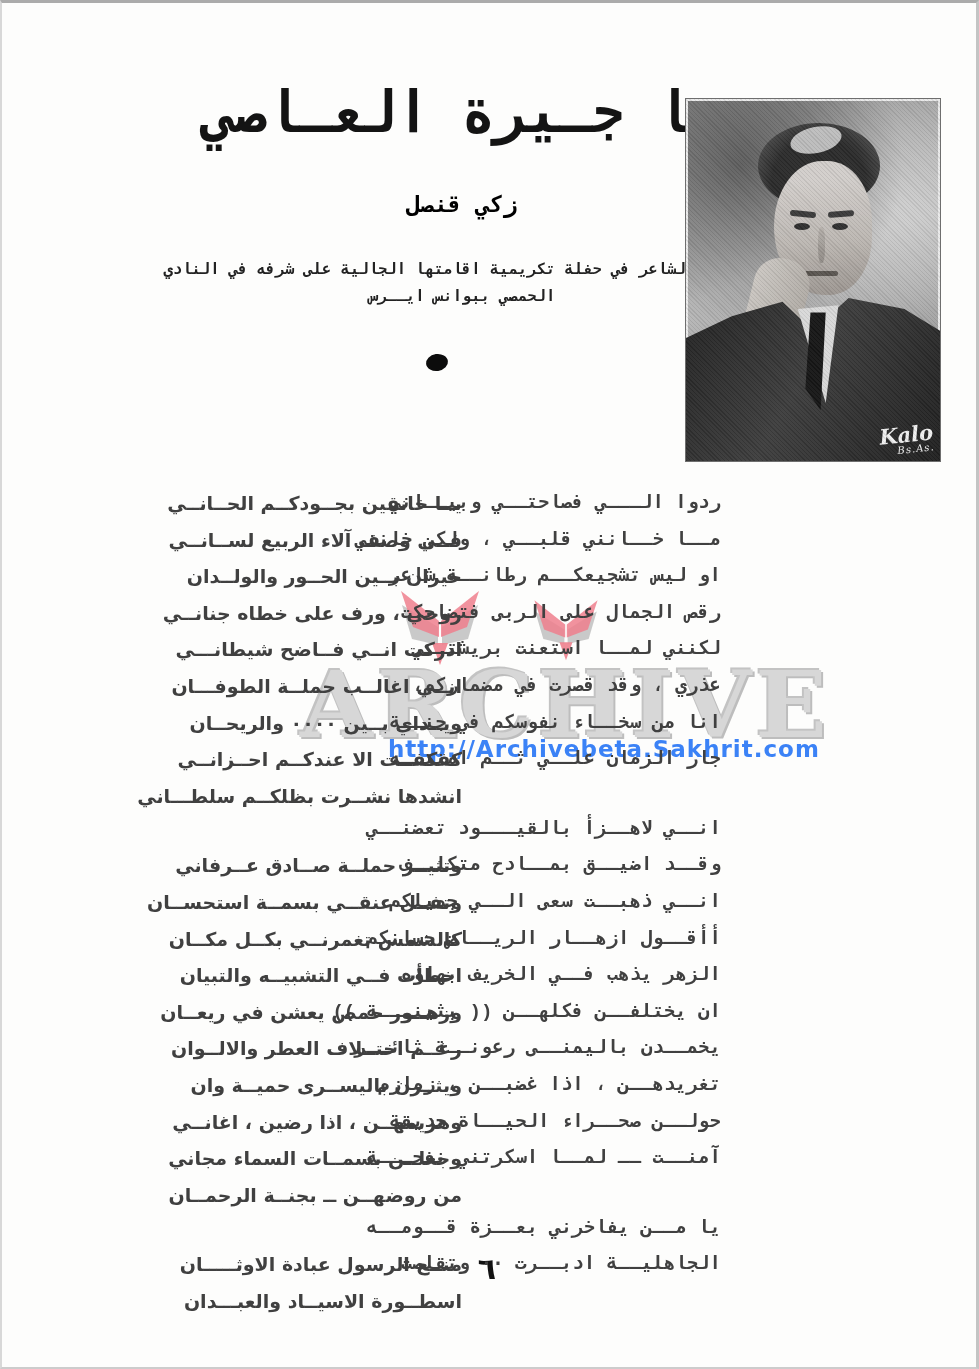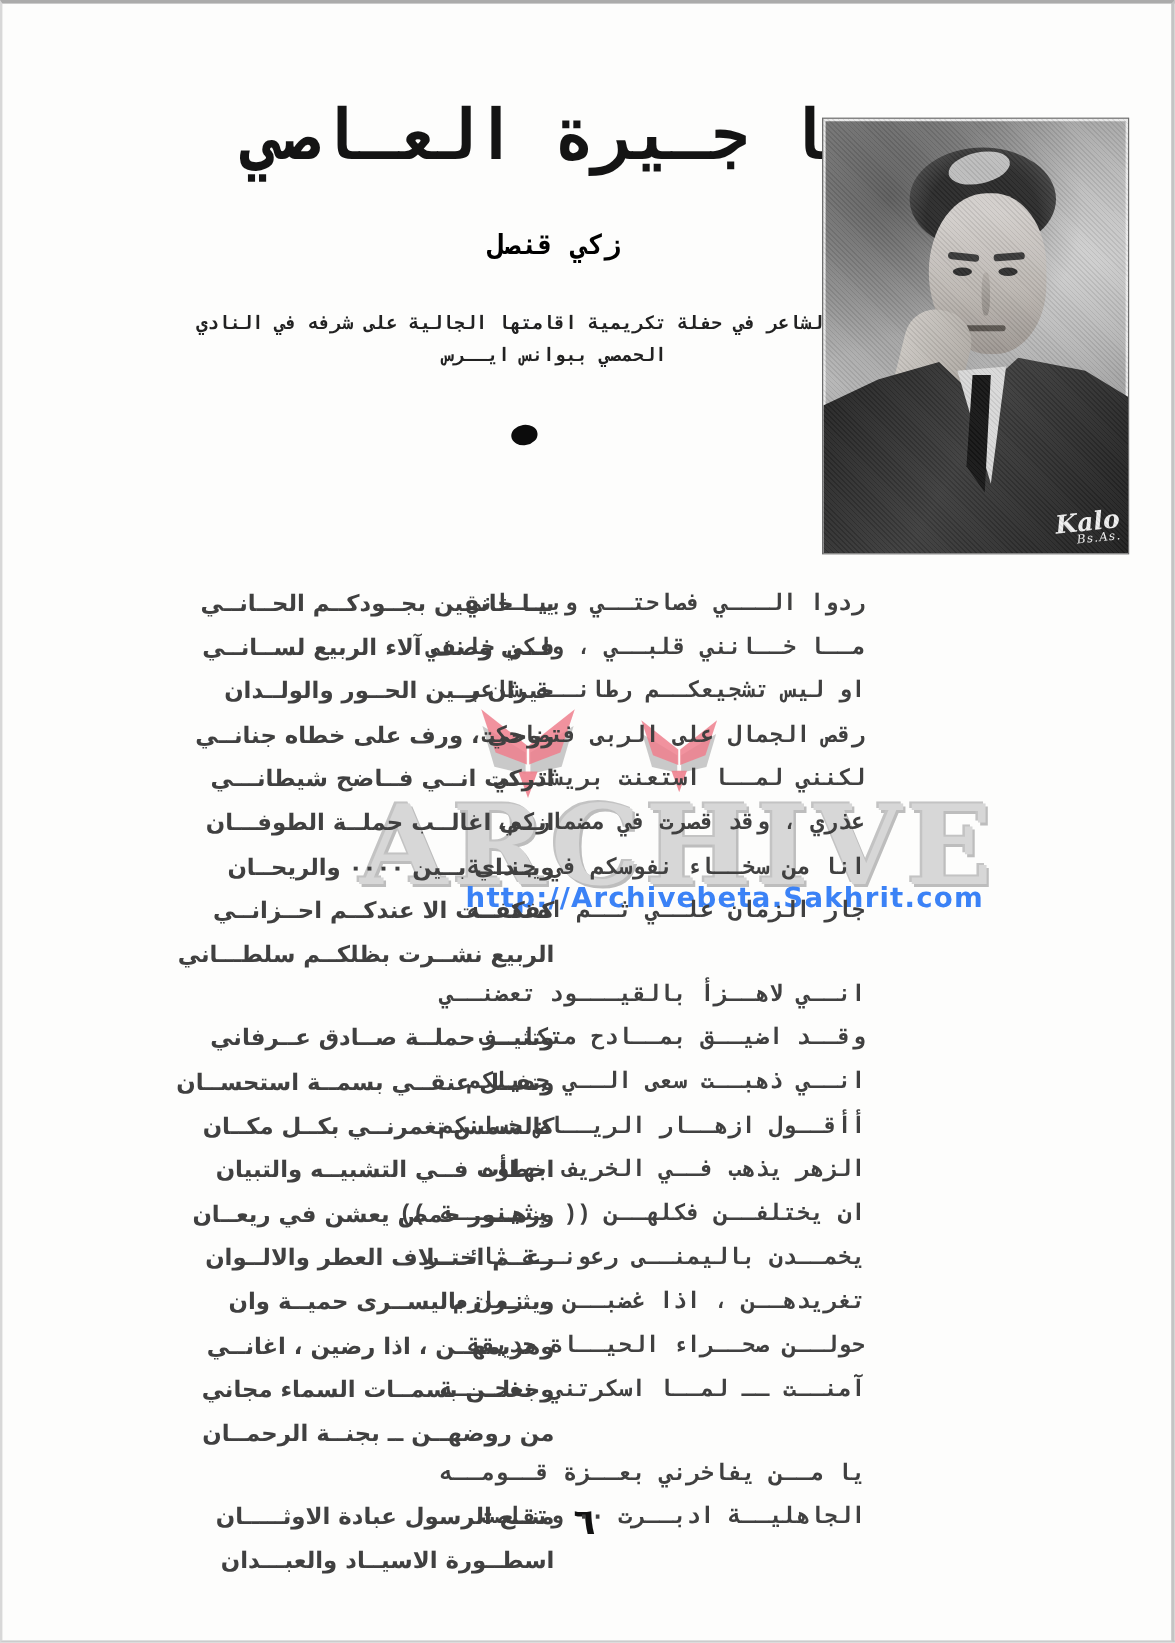--- a/index.html
+++ b/index.html
@@ -188,21 +188,21 @@
   <div class="poem-col col-left">
     <div class="stanza">
       <div class="verse">يــا خانقين بجــودكــم الحــانــي</div>
       <div class="verse">فــي وصف آلاء الربيع لســانــي</div>
       <div class="verse">حيران بــين الحــور والولــدان</div>
       <div class="verse">روحي ، ورف على خطاه جنانــي</div>
       <div class="verse">ادركت انــي فــاضح شيطانـــي</div>
       <div class="verse">انــي اغالــب حملــة الطوفـــان</div>
       <div class="verse">ويــداي بــين ٠٠٠٠ والريحــان</div>
       <div class="verse">كفكفــت الا عندكــم احــزانــي</div>
-      <div class="verse">الربيع نشــرت بظلكــم سلطـــاني</div>
+      <div class="verse">انشدها نشــرت بظلكــم سلطـــاني</div>
     </div>
     <div class="stanza">
       <div class="verse">وتثيــر حملــة صــادق عــرفاني</div>
       <div class="verse">وتفــل عنقــي بسمــة استحســان</div>
       <div class="verse">كالشمس تغمرنــي بكــل مكــان</div>
       <div class="verse">اخطأت فــي التشبيــه والتبيان</div>
       <div class="verse">وزهــور حمص يعشن في ريعــان</div>
       <div class="verse">رغــم اختــلاف العطر والالــوان</div>
       <div class="verse">ويثــرن باليســرى حميــة وان</div>
       <div class="verse">وهزيمهــن ، اذا رضين ، اغانــي</div>

